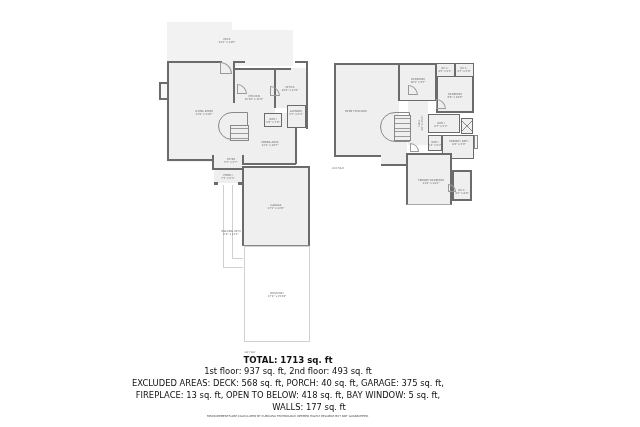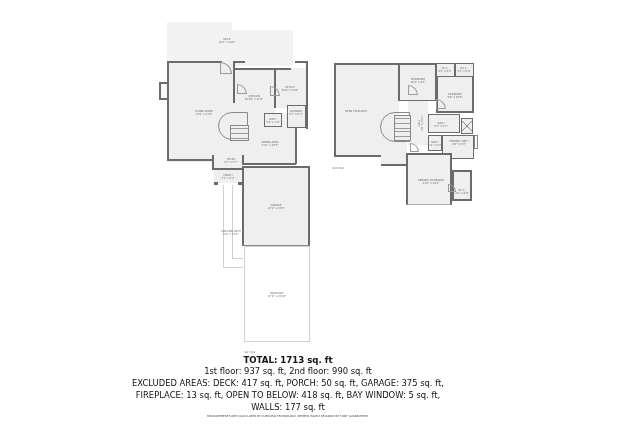--- a/index.html
+++ b/index.html
@@ -191,17 +191,17 @@
 
   <div class="door" style="left:408px;top:85px;width:10px;height:10px;"></div>
   <div class="door" style="left:436px;top:99px;width:10px;height:10px;"></div>
   <div class="door" style="left:410px;top:143px;width:9px;height:9px;"></div>
   <div class="door" style="left:448px;top:184px;width:8px;height:8px;"></div>
 
   <div class="lbl" style="left:338px;top:167px;">2nd Floor</div>
 </div>
 
 <div class="summary" style="top:355px;font-size:8.6px;font-weight:bold;">TOTAL: 1713 sq. ft</div>
-<div class="summary" style="top:366px;font-size:8.4px;">1st floor: 937 sq. ft, 2nd floor: 990 sq. ft</div>
-<div class="summary" style="top:378px;font-size:8.4px;">EXCLUDED AREAS: DECK: 417 sq. ft, PORCH: 50 sq. ft, GARAGE: 375 sq. ft,</div>
+<div class="summary" style="top:366px;font-size:8.4px;">1st floor: 937 sq. ft, 2nd floor: 493 sq. ft</div>
+<div class="summary" style="top:378px;font-size:8.4px;">EXCLUDED AREAS: DECK: 568 sq. ft, PORCH: 40 sq. ft, GARAGE: 375 sq. ft,</div>
 <div class="summary" style="top:390px;font-size:8.4px;">FIREPLACE: 13 sq. ft, OPEN TO BELOW: 418 sq. ft, BAY WINDOW: 5 sq. ft,</div>
-<div class="summary" style="top:402px;font-size:8.4px;">WALLS: 177 sq. ft</div>
+<div class="summary" style="top:402px;font-size:8.4px;padding-left:21px;">WALLS: 177 sq. ft</div>
 <div class="summary" style="top:414px;font-size:2.8px;color:#444;">MEASUREMENTS ARE CALCULATED BY CUBICASA TECHNOLOGY. DEEMED HIGHLY RELIABLE BUT NOT GUARANTEED.</div>
 
 </body></html>

